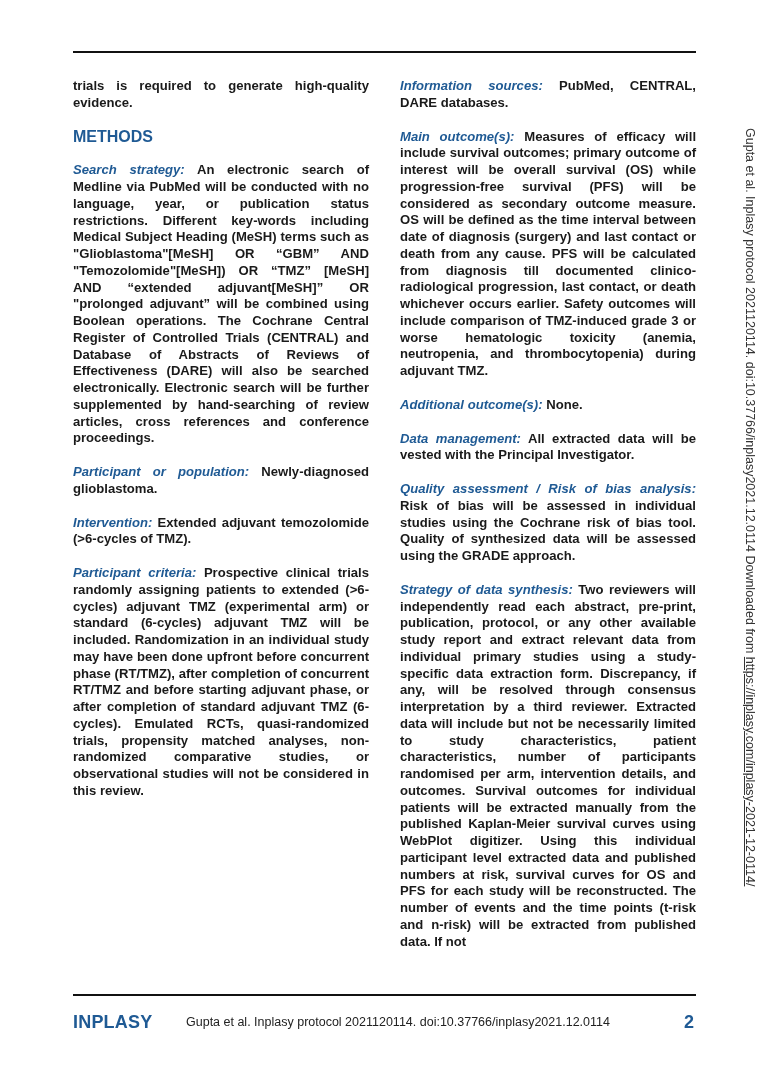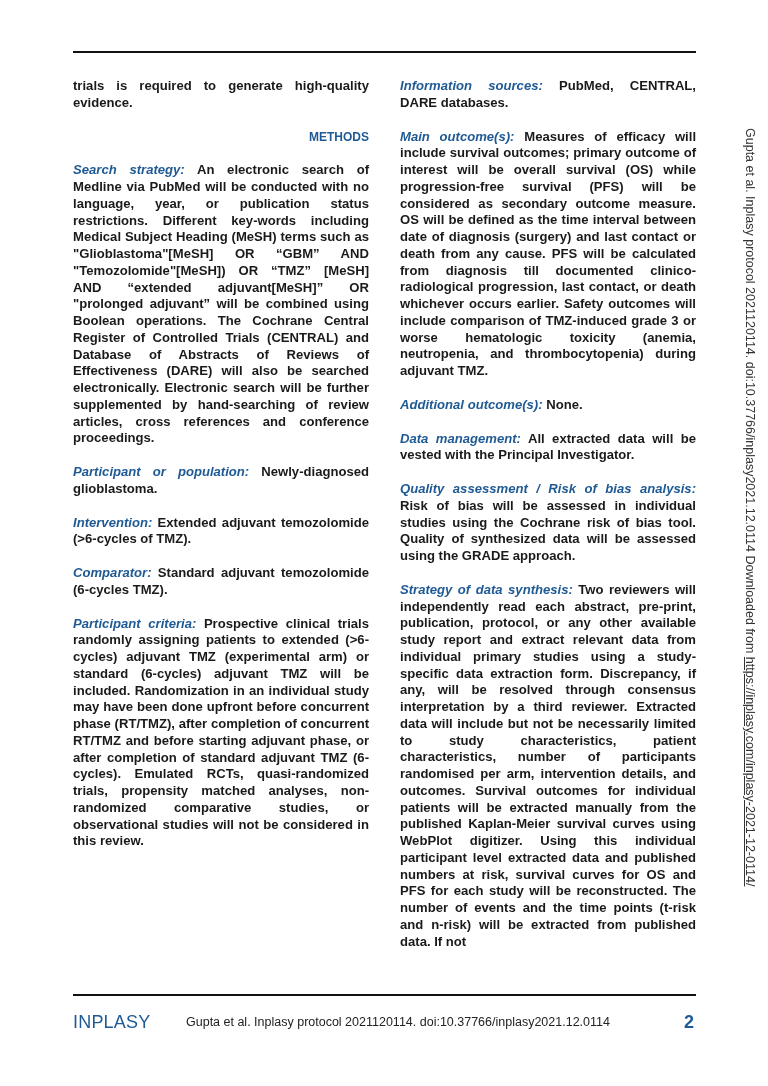--- a/index.html
+++ b/index.html
@@ -8,31 +8,31 @@
     font-family:"Liberation Sans", sans-serif; color:#1a1a1a;
   }
   .rule { position:absolute; left:73px; width:623px; height:2px; background:#111; }
   .rule.top { top:51px; }
   .rule.bottom { top:994px; }
   .col { position:absolute; top:78px; width:296px; font-size:13.1px; line-height:16.75px; font-weight:bold; }
   .col.left { left:73px; }
   .col.right { left:400px; }
   .para { margin:0 0 17px 0; text-align:justify; }
   .head { color:#1f5a94;font-style:italic; }
-  .heading { color:#1f5a94; margin:0 0 17px 0; font-size:12px;text-align:right; }
+  .heading { color:#1f5a94; margin:0 0 17px 0; font-size:16px; }
   .side {
     position:absolute; left:740px; top:128px; width:18px; height:840px;
   }
   .side-inner {
     position:absolute; left:0; top:0; transform-origin:0 0; transform: translate(17px,0) rotate(90deg);
     white-space:nowrap; font-size:12.5px; color:#333; font-weight:normal;
   }
   .side-inner .link { text-decoration:underline; color:#333; }
   .footer { position:absolute; top:1012px; left:73px; width:623px; height:24px; }
-  .brand { position:absolute; left:0; top:0; font-size:18px; font-weight:normal; color:#1f5a94; letter-spacing:0.2px; }
+  .brand { position:absolute; left:0; top:0; font-size:18px; font-weight:bold; color:#1f5a94; letter-spacing:0.2px; }
   .citation { position:absolute; left:113px; top:3px; font-size:12.5px; color:#222; }
   .pageno { position:absolute; right:2px; top:0; font-size:18px; font-weight:bold; color:#1f5a94; }
 </style>
 </head>
 <body>
 
 <div class="rule top"></div>
 
 <div class="col left">
   <p class="para">trials is required to generate high-quality evidence.</p>
@@ -48,24 +48,20 @@
   <p class="para">
     <span class="head">Participant or population:</span>
     <span>Newly-diagnosed glioblastoma.</span>
   </p>
 
   <p class="para">
     <span class="head">Intervention:</span>
     <span>Extended adjuvant temozolomide (&gt;6-cycles of TMZ).</span>
   </p>
 
-  <p class="para">
-    <span class="head">Comparator:</span>
-    <span>Standard adjuvant temozolomide (6-cycles TMZ).</span>
-  </p>
 
 
   <p class="para">
     <span class="head">Participant criteria:</span>
     <span>Prospective clinical trials randomly assigning patients to extended (&gt;6-cycles) adjuvant TMZ (experimental arm) or standard (6-cycles) adjuvant TMZ will be included. Randomization in an individual study may have been done upfront before concurrent phase (RT/TMZ), after completion of concurrent RT/TMZ and before starting adjuvant phase, or after completion of standard adjuvant TMZ (6-cycles). Emulated RCTs, quasi-randomized trials, propensity matched analyses, non-randomized comparative studies, or observational studies will not be considered in this review.</span>
   </p>
 </div>
 
 <div class="col right">
   <p class="para">

